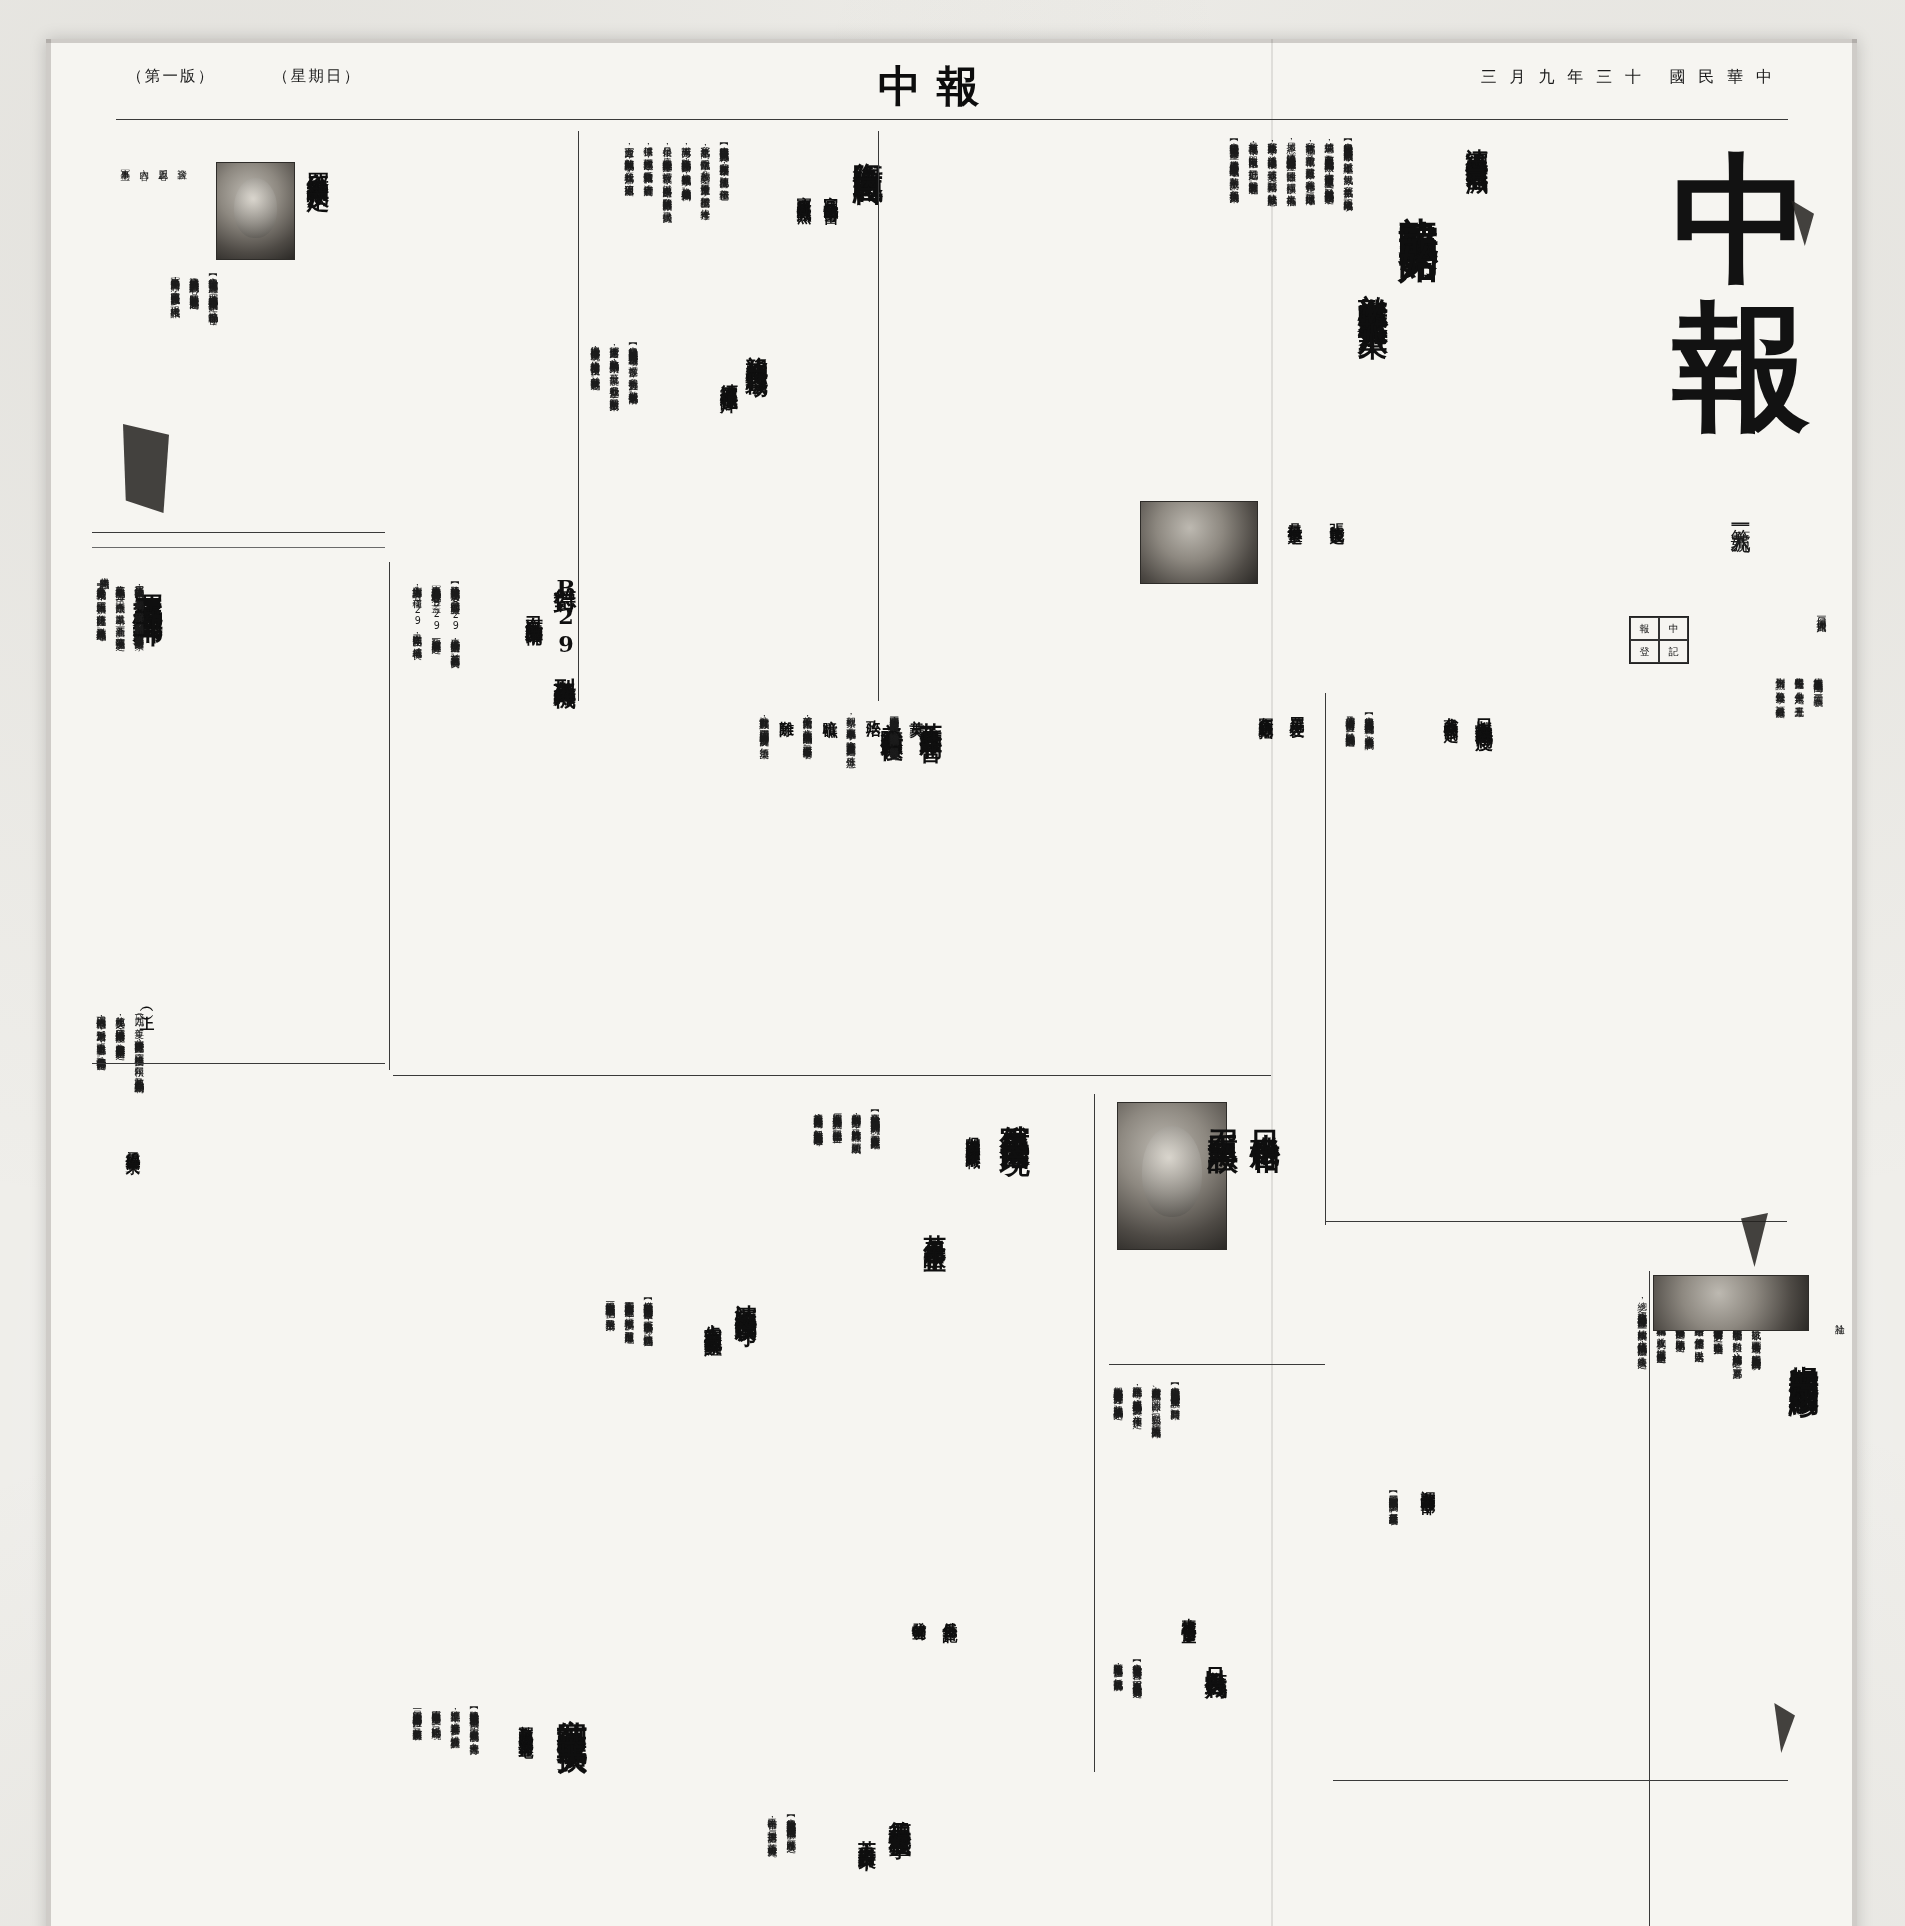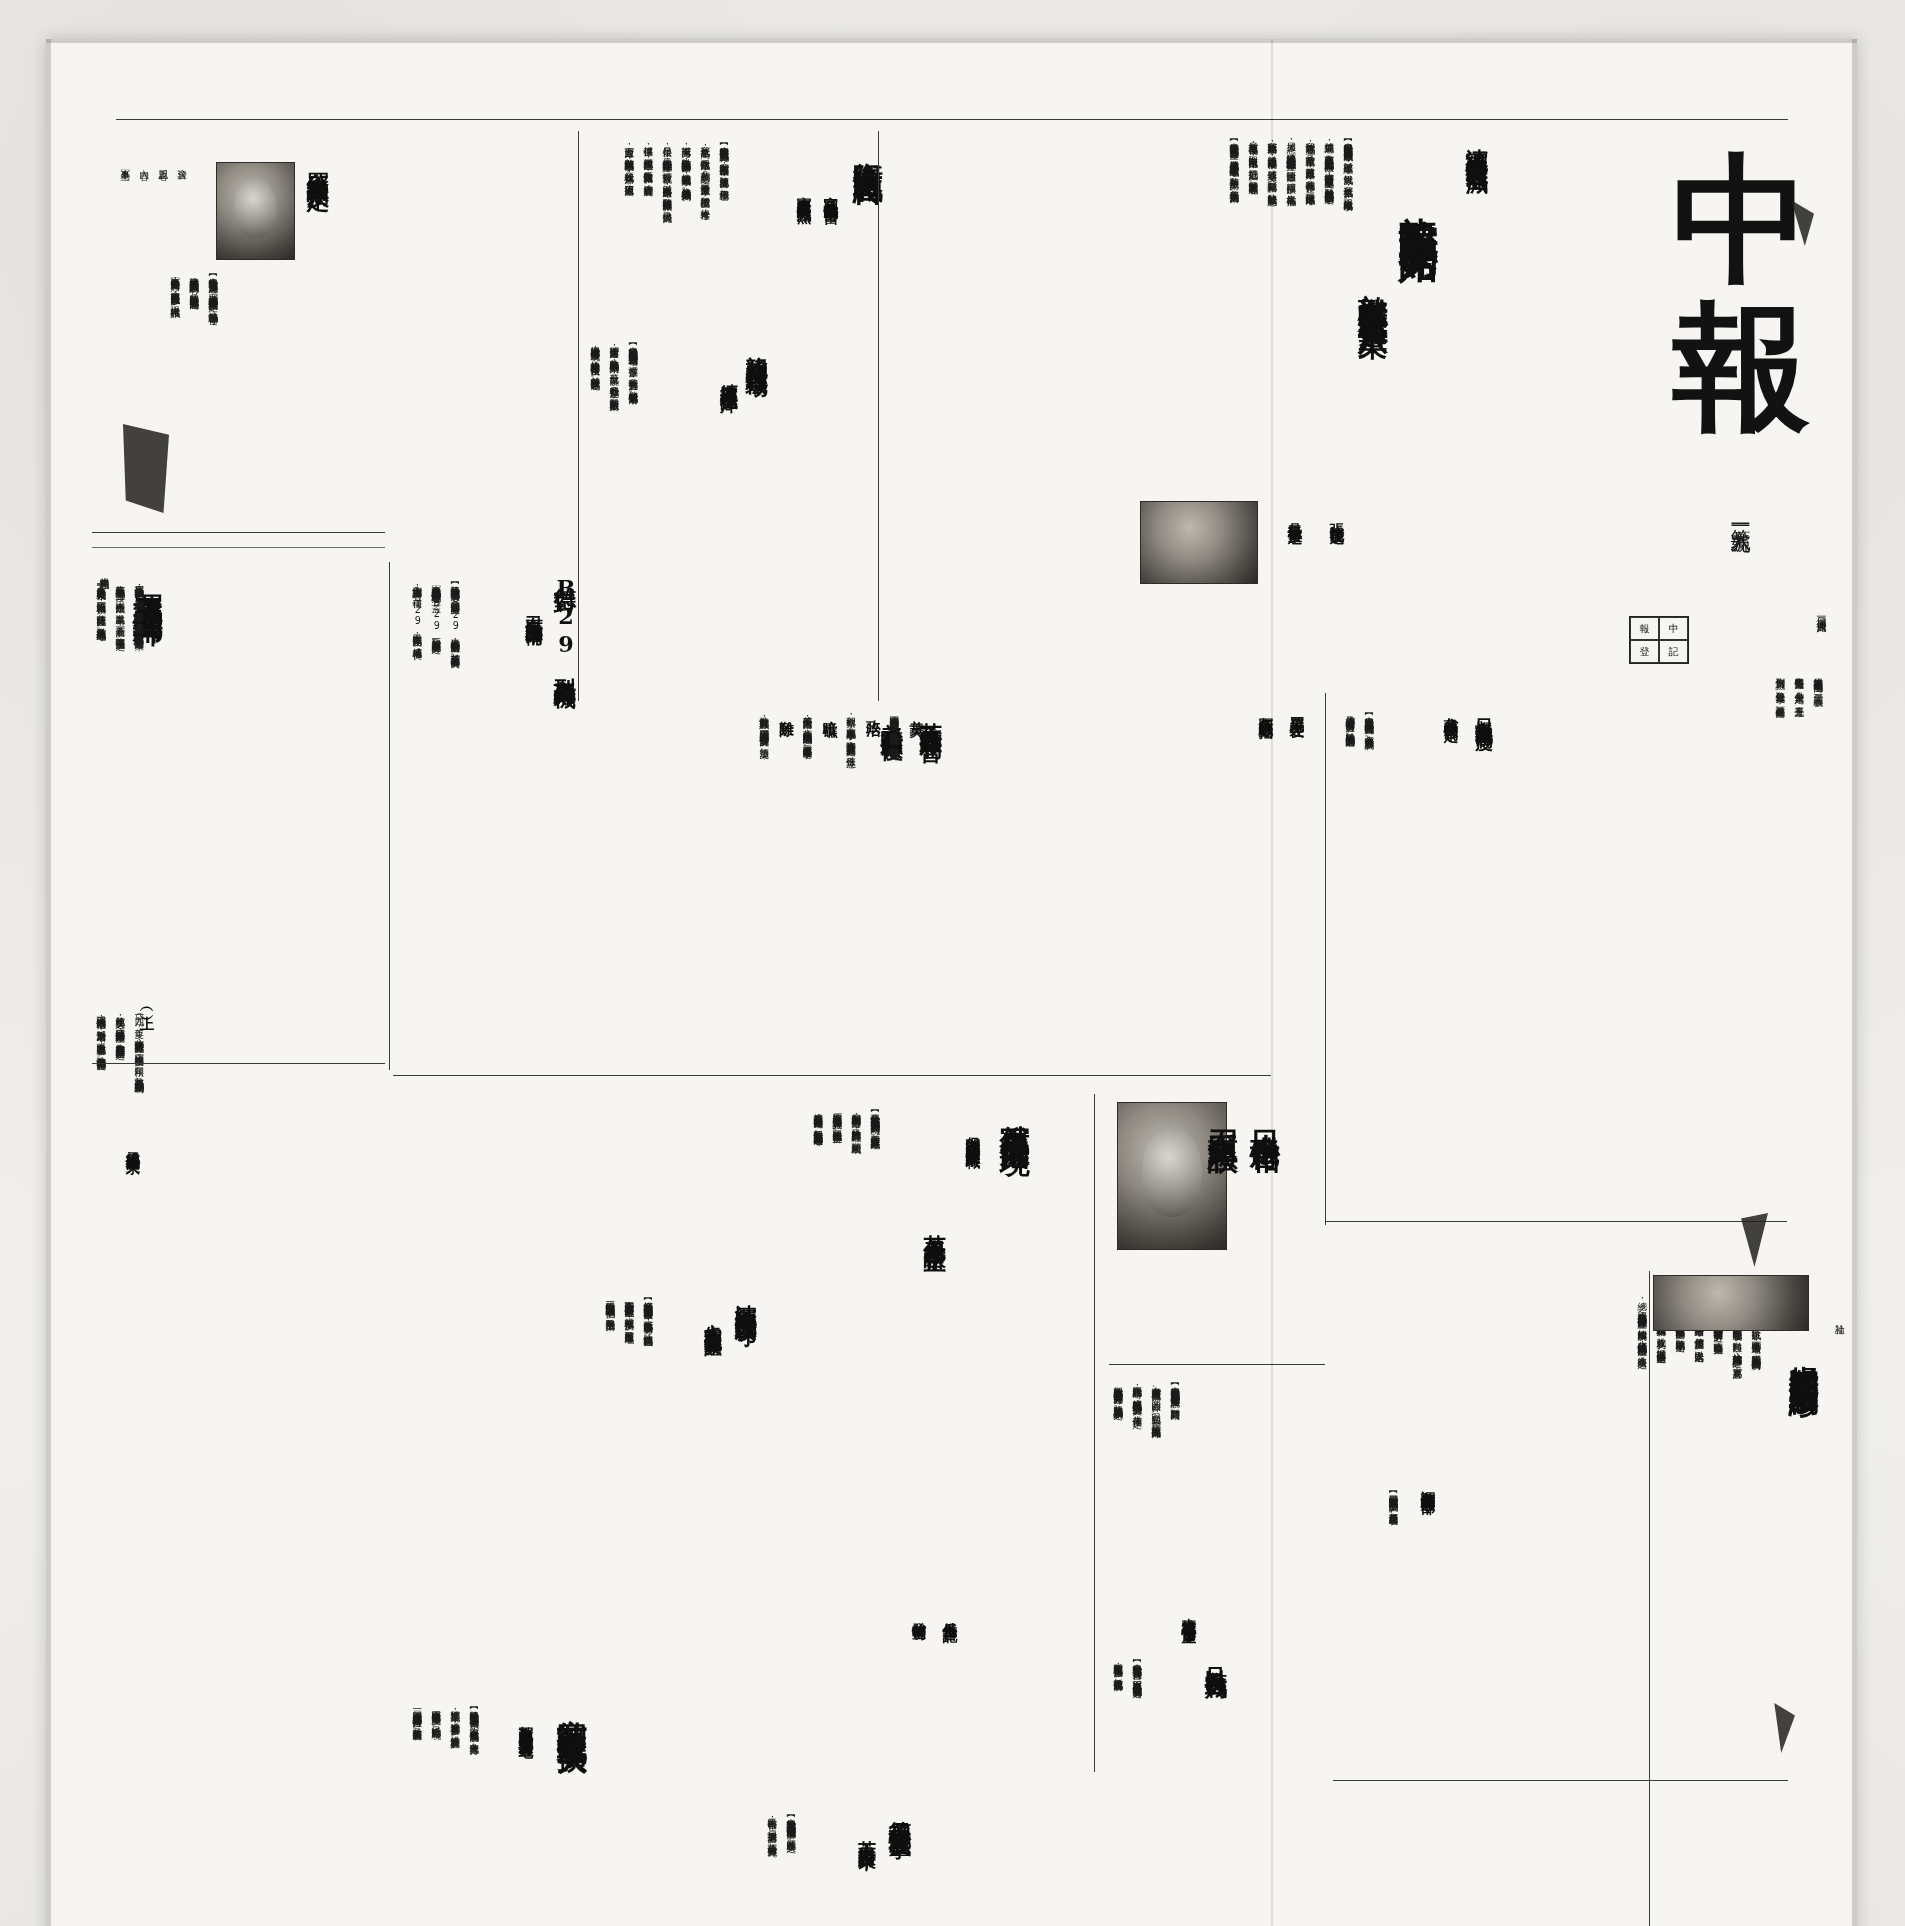--- a/index.html
+++ b/index.html
@@ -200,20 +200,27 @@
 
 <div class="page">
   <div class="sheet"></div>
 
   <div class="edge-dark" style="left:46px;top:39px;width:1811px;height:3.9px;"></div>
   <div class="edge-dark" style="left:46px;top:39px;width:4.6px;height:2519px;"></div>
   <div class="edge-dark" style="left:1852px;top:39px;width:4.6px;height:2519px;"></div>
 
   <div class="fold" style="left:1271px;top:39px;height:2519px;"></div>
 
+  <div class="masthead">
+    <div class="mh-left">（第一版）</div>
+    <div class="mh-edition">（星期日）</div>
+    <div class="mh-name">中報</div>
+    <div class="mh-date">三 月 九 年 三 十</div>
+    <div class="mh-country">國 民 華 中</div>
+  </div>
 
   <div class="rule-h" style="left:116px;top:119px;width:1672px;"></div>
 
   <div class="logo-block">
     <span class="logo-char">中</span>
     <span class="logo-char">報</span>
     <div class="logo-issue vcol">第一六一九號</div>
   </div>
   <div class="vcol" style="position:absolute; right:77px; top:609px; height:127px; font-size:10px;">價日一大傳播價八元</div>
 

